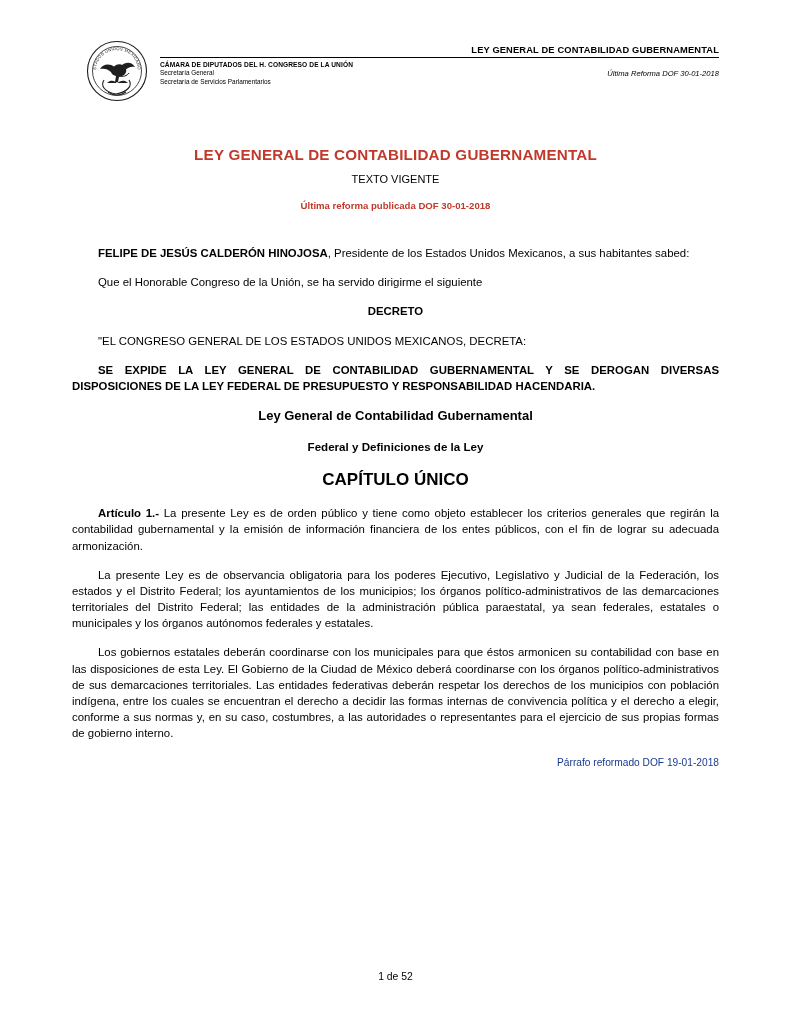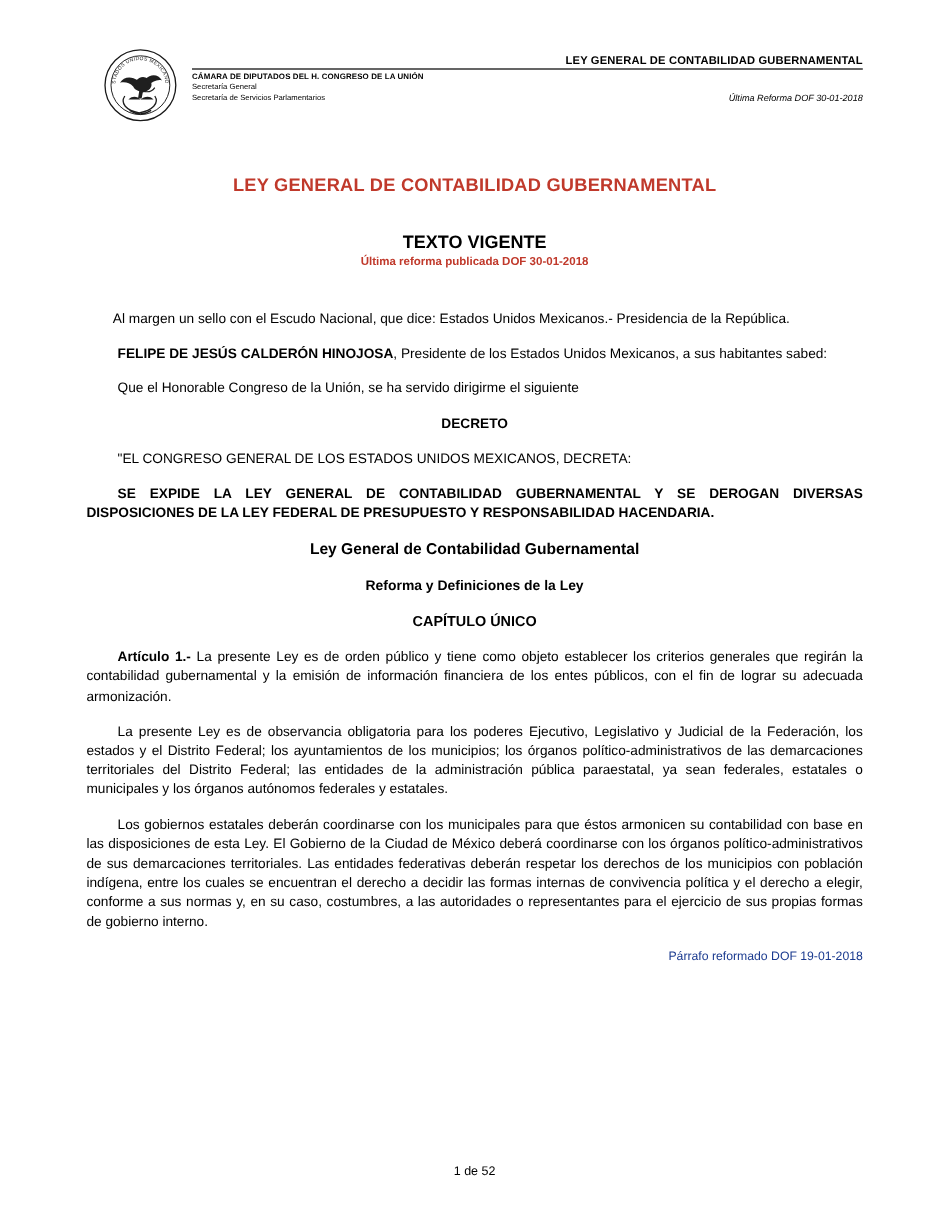--- a/index.html
+++ b/index.html
@@ -49,21 +49,21 @@
     padding-bottom: 2px;
   }
   .header-title-row .law-name {
     font-size: 9.3px;
     font-weight: bold;
     letter-spacing: 0.15px;
   }
   .header-sub {
     display: flex;
     justify-content: space-between;
-    align-items: flex-end;
+    align-items: center;
     margin-top: 3px;
   }
   .header-left-lines {
     line-height: 1.28;
   }
   .header-left-lines .l1 {
     font-size: 6.6px;
     font-weight: bold;
     letter-spacing: 0.1px;
   }
@@ -88,26 +88,26 @@
     font-weight: bold;
     font-size: 15.2px;
     letter-spacing: 0.2px;
   }
   .published-line {
     margin-top: 21px;
     font-size: 10.3px;
     font-weight: bold;
   }
   .vigente {
-    margin-top: 31px;
-    font-size: 15px;
-    font-weight: bold;
+    margin-top: 10px;
+    font-size: 11px;
+    font-weight: normal;
   }
   .last-reform {
-    margin-top: 2px;
+    margin-top: 15px;
     font-size: 9.6px;
     font-weight: bold;
     color: #c0392b;
   }
 
   
   .body-text {
     margin-top: 34px;
     font-size: 11.4px;
     line-height: 1.42;
@@ -156,21 +156,21 @@
   }
   .objeto {
     text-align: center;
     font-weight: bold;
     font-size: 11.6px;
     margin: 1px 0 18px 0;
   }
   .capitulo {
     text-align: center;
     font-weight: bold;
-    font-size: 12px;
+    font-size: 17px;
     margin: 0;
   }
   .disposiciones {
     text-align: center;
     font-weight: bold;
     font-size: 11.6px;
     margin: 1px 0 20px 0;
   }
   .reform-note {
     text-align: right;
@@ -239,36 +239,35 @@
   </div>
 
   <div class="title-block">
     <div class="main-title">LEY GENERAL DE CONTABILIDAD GUBERNAMENTAL</div>
     <div class="vigente">TEXTO VIGENTE</div>
     <div class="last-reform">Última reforma publicada DOF 30-01-2018</div>
   </div>
 
   <div class="body-text">
 
-    <p class="indent-small">Al margen un sello con el Escudo Nacional, que dice: Estados Unidos Mexicanos.- Presidencia de la República.</p>
 
     <p class="indent"><span class="bold">FELIPE DE JESÚS CALDERÓN HINOJOSA</span><span>, Presidente de los Estados Unidos Mexicanos, a sus habitantes sabed:</span></p>
 
     <p class="indent">Que el Honorable Congreso de la Unión, se ha servido dirigirme el siguiente</p>
 
     <p class="decreto">DECRETO</p>
 
     <p class="congreso">"EL CONGRESO GENERAL DE LOS ESTADOS UNIDOS MEXICANOS, DECRETA:</p>
 
     <p class="expide">SE EXPIDE LA LEY GENERAL DE CONTABILIDAD GUBERNAMENTAL Y SE DEROGAN DIVERSAS DISPOSICIONES DE LA LEY FEDERAL DE PRESUPUESTO Y RESPONSABILIDAD HACENDARIA.</p>
 
 
     <p class="ley-heading">Ley General de Contabilidad Gubernamental</p>
 
-    <p class="objeto">Reforma y Definiciones de la Ley</p>
+    <p class="objeto">Federal y Definiciones de la Ley</p>
 
     <p class="capitulo">CAPÍTULO ÚNICO</p>
 
     <p class="indent"><span class="bold">Artículo 1.-</span><span> La presente Ley es de orden público y tiene como objeto establecer los criterios generales que regirán la contabilidad gubernamental y la emisión de información financiera de los entes públicos, con el fin de lograr su adecuada armonización.</span></p>
 
     <p class="indent">La presente Ley es de observancia obligatoria para los poderes Ejecutivo, Legislativo y Judicial de la Federación, los estados y el Distrito Federal; los ayuntamientos de los municipios; los órganos político-administrativos de las demarcaciones territoriales del Distrito Federal; las entidades de la administración pública paraestatal, ya sean federales, estatales o municipales y los órganos autónomos federales y estatales.</p>
 
     <p class="indent">Los gobiernos estatales deberán coordinarse con los municipales para que éstos armonicen su contabilidad con base en las disposiciones de esta Ley. El Gobierno de la Ciudad de México deberá coordinarse con los órganos político-administrativos de sus demarcaciones territoriales. Las entidades federativas deberán respetar los derechos de los municipios con población indígena, entre los cuales se encuentran el derecho a decidir las formas internas de convivencia política y el derecho a elegir, conforme a sus normas y, en su caso, costumbres, a las autoridades o representantes para el ejercicio de sus propias formas de gobierno interno.</p>
 
     <div class="reform-note">Párrafo reformado DOF 19-01-2018</div>

